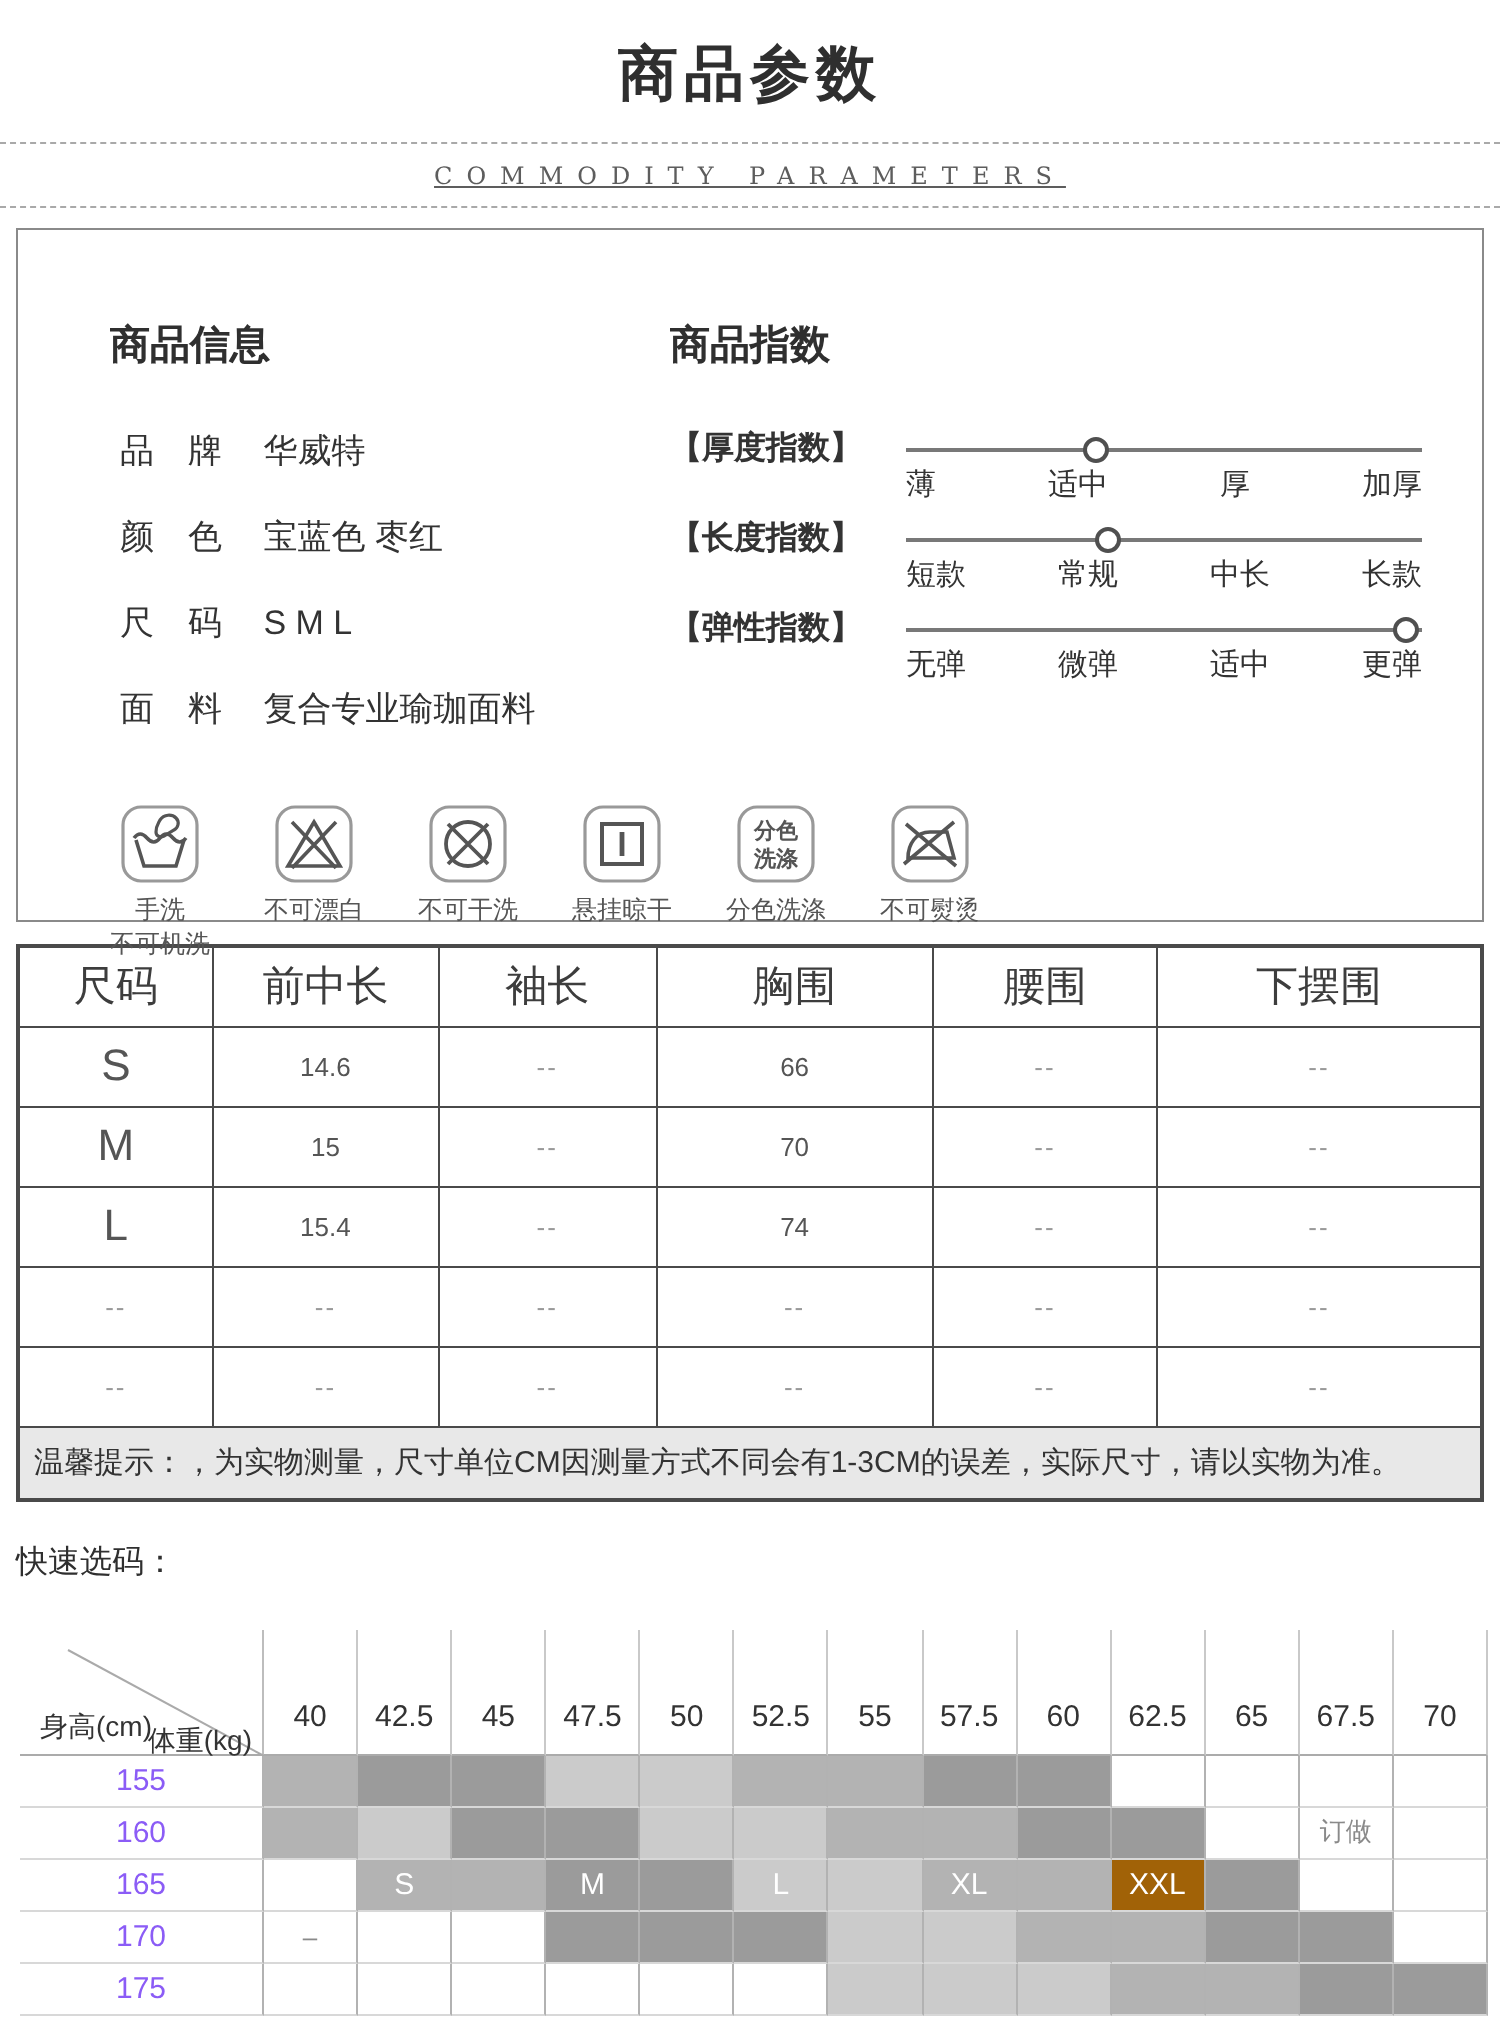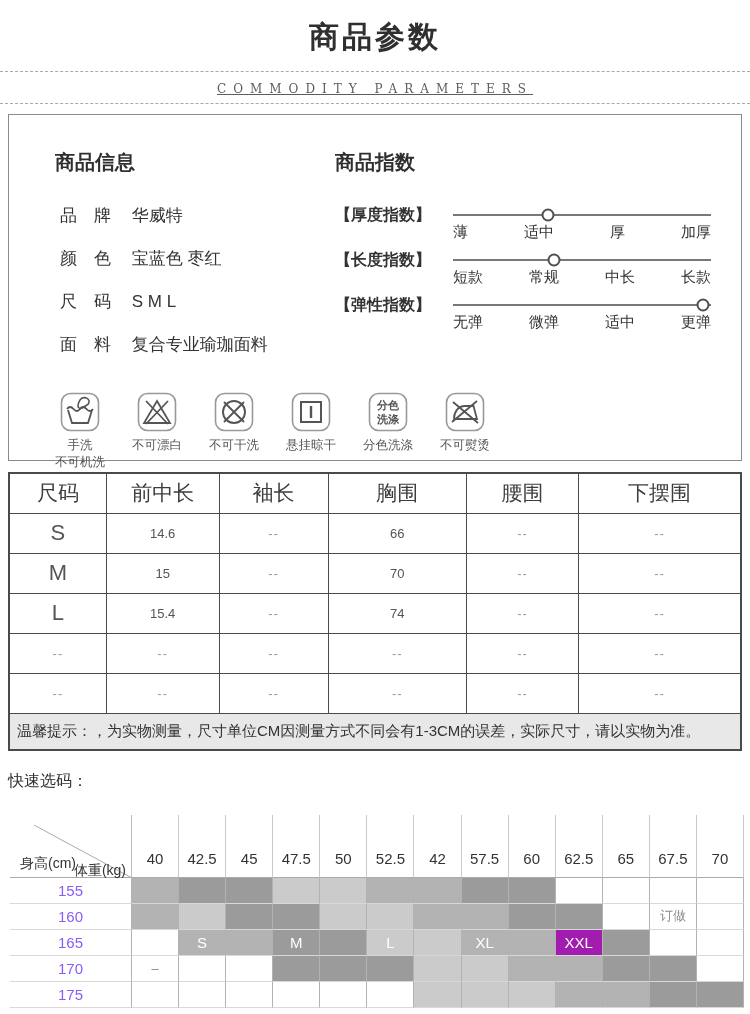--- a/index.html
+++ b/index.html
@@ -6,21 +6,21 @@
   html,body { width:750px; }
   body {
     height:1014px; background:#fff; color:#333; overflow:hidden; position:relative;
     font-family:"Liberation Sans","DejaVu Sans",sans-serif;
   }
   
   .page-title { text-align:center; font-size:30px; font-weight:bold; letter-spacing:3px; padding-top:17px; color:#2f2f2f; }
   .sub-band { margin-top:13px; border-top:1px dashed #a9a9a9; border-bottom:1px dashed #a9a9a9; padding:7px 0 6px; text-align:center; }
   .sub-title { font-family:"DejaVu Serif","Liberation Serif",serif; font-size:12px; color:#5d5d5d; letter-spacing:7px;text-decoration:underline; }
   
-  .info-box { margin:10px 8px 0; border:1px solid #8a8a8a; height:347px; padding:34px 28px 0 46px; }
+  .info-box { margin:10px 8px 0; border:1px solid #8a8a8a; height:347px; padding:44px 28px 0 46px; }
   .box-cols { display:flex; }
   .col-left { width:280px; flex:none; }
   .section-heading { font-size:20px; font-weight:bold; color:#2f2f2f; margin-bottom:28px; }
   .info-row { font-size:17px; margin-bottom:20px; color:#333; }
   .info-label { display:inline-block; min-width:56px;text-align:right; }
   .info-value { margin-left:16px; }
   .col-right { flex:1; }
   .slider-row { display:flex; margin-bottom:7px; }
   .slider-label { width:118px; flex:none; font-size:16px; font-weight:bold; line-height:22px; }
   .slider-box { flex:1; padding-top:10px; padding-right:2px; }
@@ -263,21 +263,21 @@
     <span class="q-weight">体重(kg)</span>
     <span class="q-height">身高(cm)</span>
   </div>
 
 <div class="qh">40</div>
     <div class="qh">42.5</div>
     <div class="qh">45</div>
     <div class="qh">47.5</div>
     <div class="qh">50</div>
     <div class="qh">52.5</div>
-    <div class="qh">42</div>
+    <div class="qh">55</div>
     <div class="qh">57.5</div>
     <div class="qh">60</div>
     <div class="qh">62.5</div>
     <div class="qh">65</div>
     <div class="qh">67.5</div>
     <div class="qh">70</div>
     <div class="qlabel">155</div>
     <div class="qcell shaded" style="background: rgb(179, 179, 179);"></div>
     <div class="qcell shaded" style="background: rgb(155, 155, 155);"></div>
     <div class="qcell shaded" style="background: rgb(155, 155, 155);"></div>
@@ -308,21 +308,21 @@
     <div class="qlabel">165</div>
     <div class="qcell plain" style="background: rgb(255, 255, 255);"></div>
     <div class="qcell shaded" style="background: rgb(179, 179, 179);">S</div>
     <div class="qcell shaded" style="background: rgb(179, 179, 179);"></div>
     <div class="qcell shaded" style="background: rgb(155, 155, 155);">M</div>
     <div class="qcell shaded" style="background: rgb(155, 155, 155);"></div>
     <div class="qcell shaded" style="background: rgb(203, 203, 203);">L</div>
     <div class="qcell shaded" style="background: rgb(203, 203, 203);"></div>
     <div class="qcell shaded" style="background: rgb(179, 179, 179);">XL</div>
     <div class="qcell shaded" style="background: rgb(179, 179, 179);"></div>
-    <div class="qcell shaded" style="background: #a21caf;">XXL</div>
+    <div class="qcell shaded" style="background: #a16207;">XXL</div>
     <div class="qcell shaded" style="background: rgb(155, 155, 155);"></div>
     <div class="qcell plain" style="background: rgb(255, 255, 255);"></div>
     <div class="qcell plain" style="background: rgb(255, 255, 255);"></div>
     <div class="qlabel">170</div>
     <div class="qcell plain" style="background: rgb(255, 255, 255);">–</div>
     <div class="qcell plain" style="background: rgb(255, 255, 255);"></div>
     <div class="qcell plain" style="background: rgb(255, 255, 255);"></div>
     <div class="qcell shaded" style="background: rgb(155, 155, 155);"></div>
     <div class="qcell shaded" style="background: rgb(155, 155, 155);"></div>
     <div class="qcell shaded" style="background: rgb(155, 155, 155);"></div>

